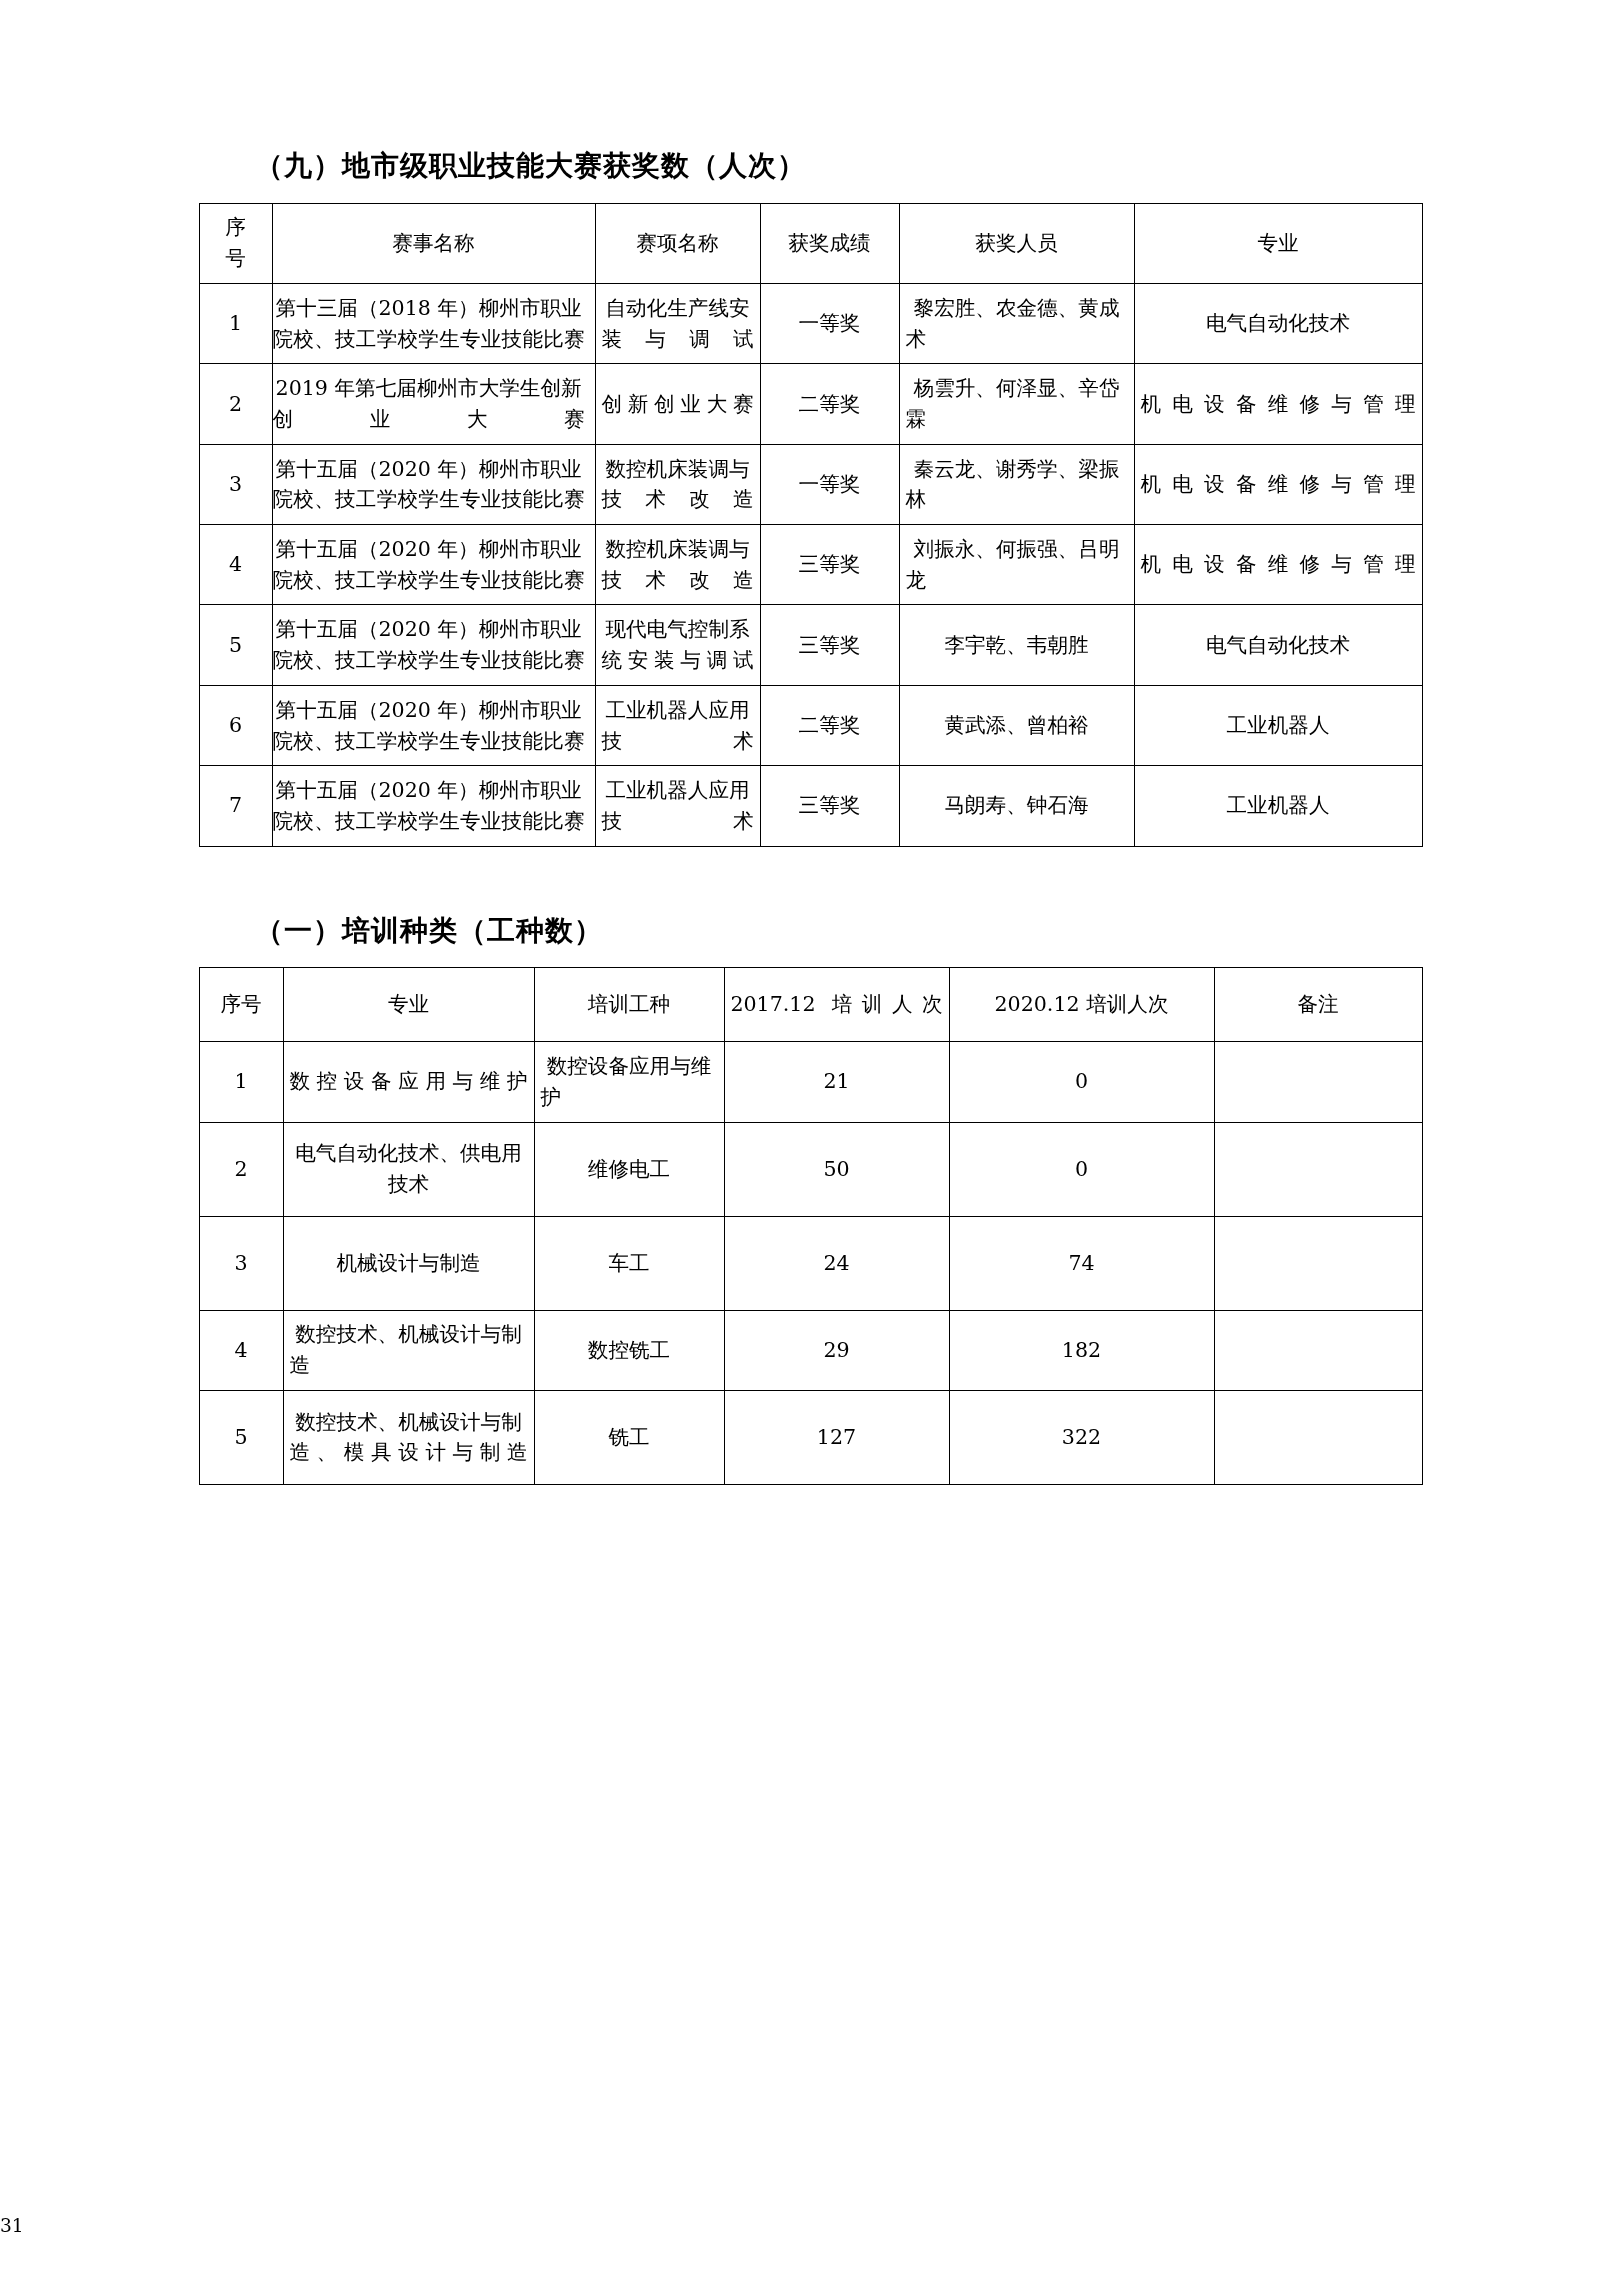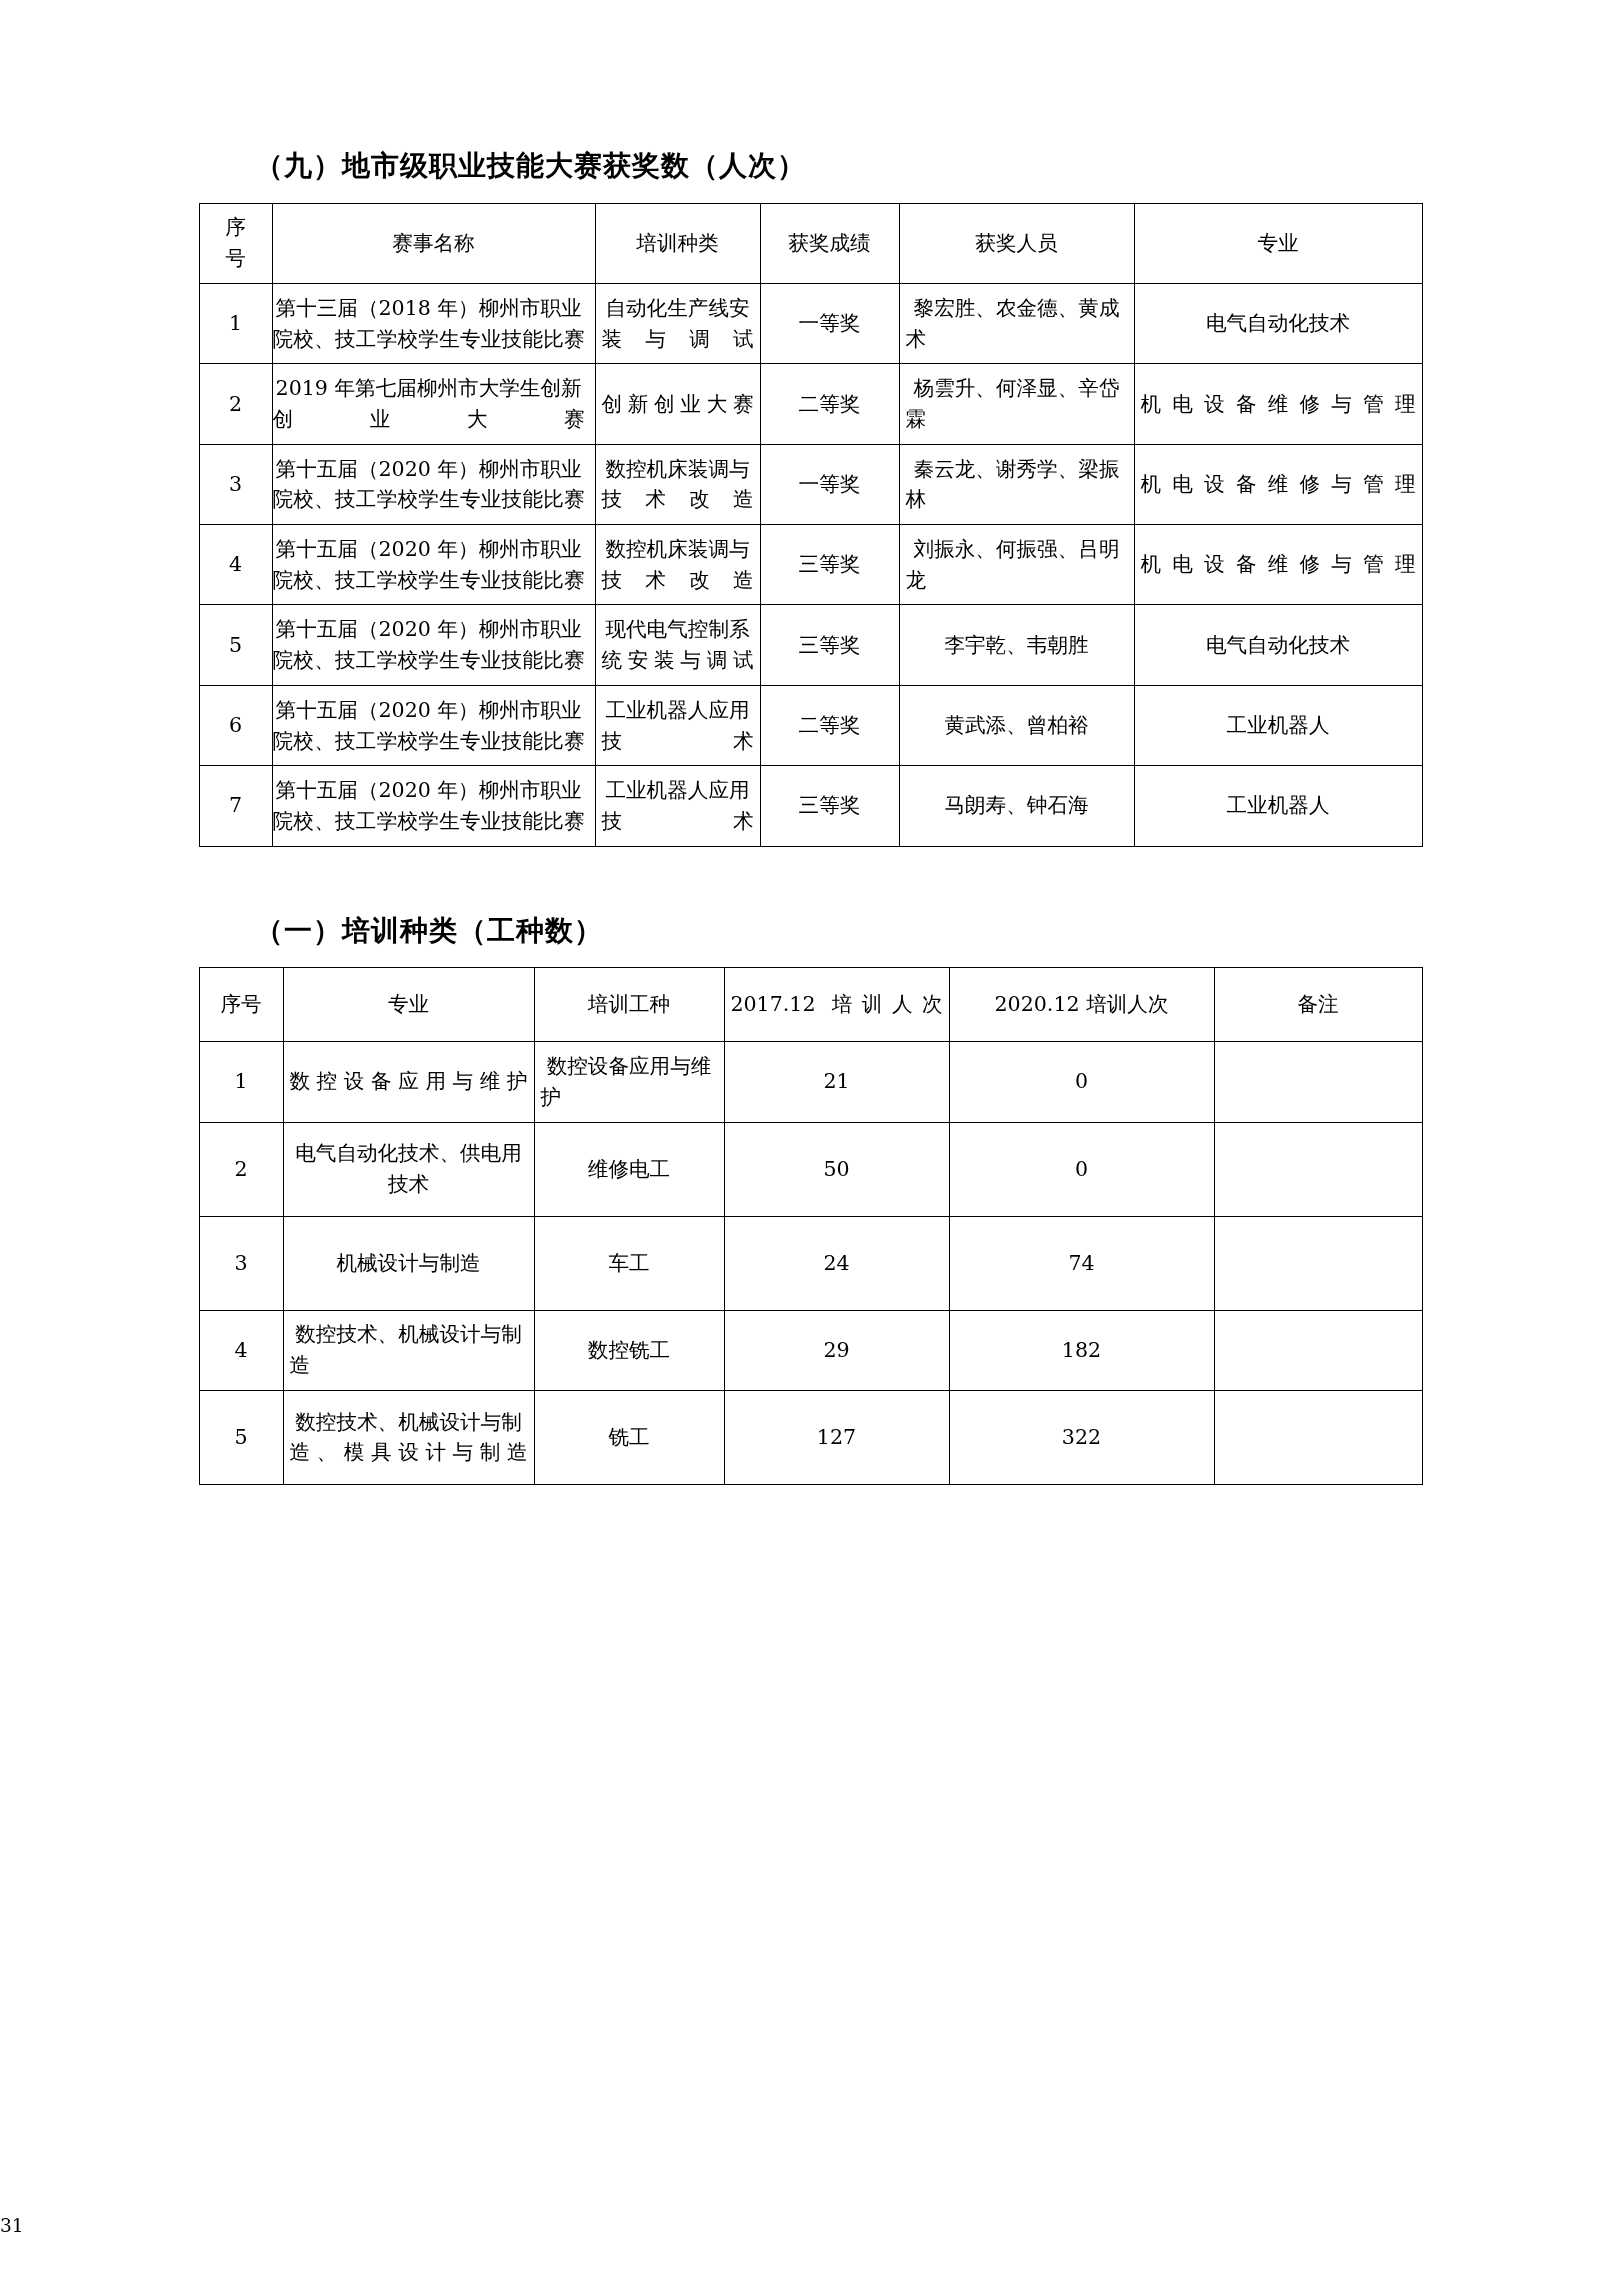--- a/index.html
+++ b/index.html
@@ -106,21 +106,21 @@
         <col class="t1-c1">
         <col class="t1-c2">
         <col class="t1-c3">
         <col class="t1-c4">
         <col class="t1-c5">
     </colgroup>
     <thead>
       <tr>
         <th><span class="hdr-vert">序<br>号</span></th>
         <th>赛事名称</th>
-        <th>培训种类</th>
+        <th>赛项名称</th>
         <th>获奖成绩</th>
         <th>获奖人员</th>
         <th>专业</th>
       </tr>
     </thead>
     <tbody>
       <tr>
         <td>1</td>
         <td class="r-name cell-left">第十三届（2018 年）柳州市职业院校、技工学校学生专业技能比赛</td>
         <td class="cell-left">自动化生产线安装与调试</td>

